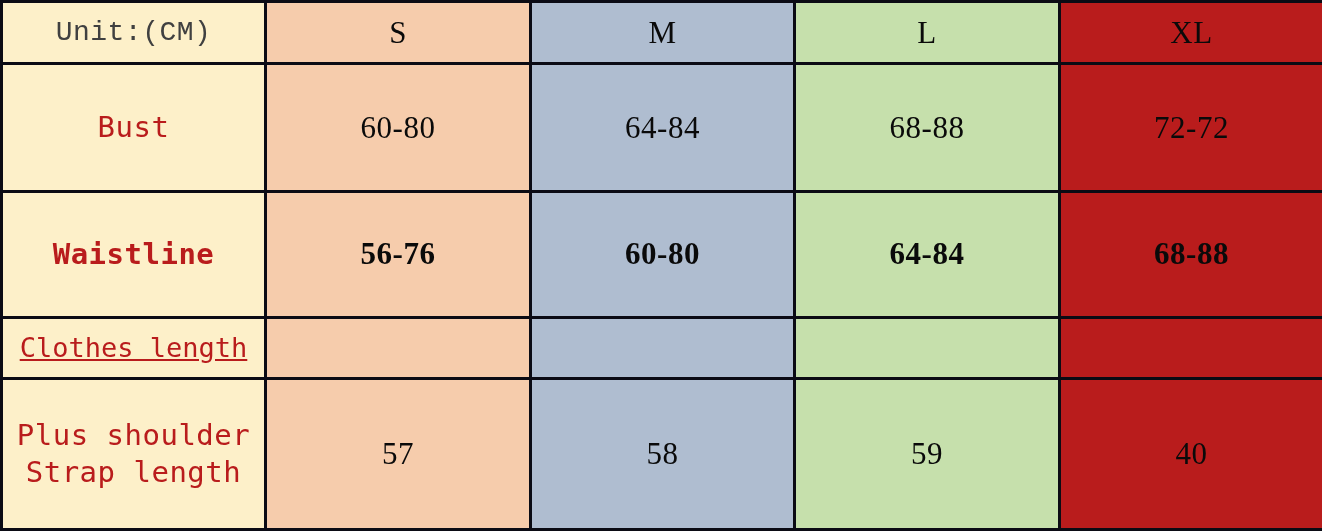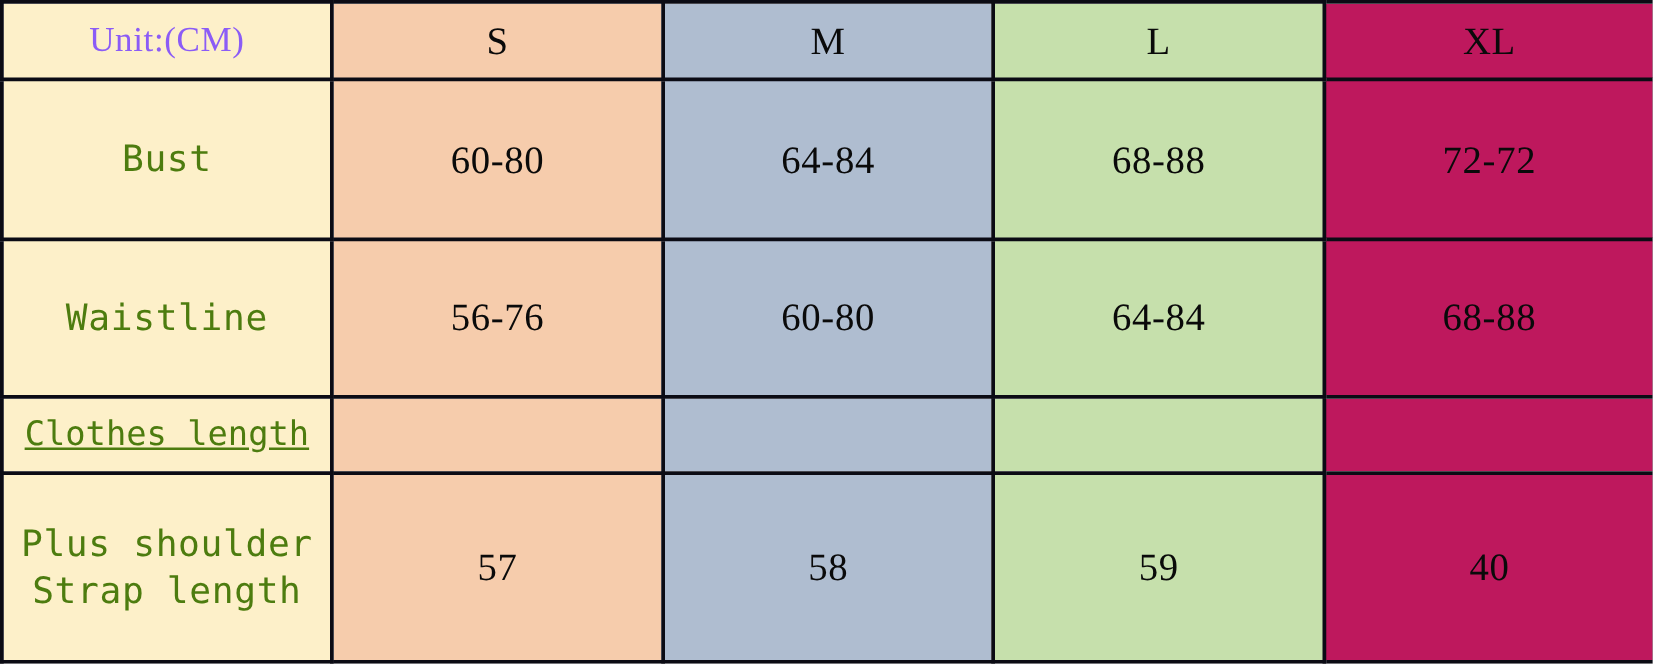--- a/index.html
+++ b/index.html
@@ -32,50 +32,50 @@
   
   .col-label { width: 264px; }
   .col-s     { width: 265px; }
   .col-m     { width: 264px; }
   .col-l     { width: 265px; }
   .col-xl    { width: 264px; }
 
   
   tr.row-header        { height: 53px;  }
   tr.row-bust          { height: 108px; }
-  tr.row-waistline     { height: 107px; }
+  tr.row-waistline     { height: 107px; font-weight: bold; }
   tr.row-clotheslength { height: 52px;  }
   tr.row-strapless     { height: 107px; }
   tr.row-plusshoulder  { height: 128px; }
 
   
   .c-label { background: #fdf0c9; }
   .c-s     { background: #f6ccac; }
   .c-m     { background: #afbdd0; }
   .c-l     { background: #c6e0ac; }
-  .c-xl    { background: #be185d; }
+  .c-xl    { background: #b91c1c; }
 
   
   .label-text {
     font-family: "DejaVu Sans Mono", "Liberation Mono", monospace;
     font-size: 29px;
-    color: #4d7c0f;
+    color: #b91c1c;
     letter-spacing: 0.5px;
     line-height: 1.28;
     white-space: pre-line;
   }
   .label-text.tight {
     font-size: 27px;
     letter-spacing: 0px;
     text-decoration: underline;
   }
   .unit-text {
-    font-family: Liberation Serif, serif;
+    font-family: Liberation Mono, monospace;
     font-size: 28px;
-    color: #8b5cf6;
+    color: #404040;
     letter-spacing: 0.5px;
   }
   .value-text {
     font-family: "Liberation Serif", "DejaVu Serif", serif;
     font-size: 31px;
     color: #0a0a0a;
     letter-spacing: 0.5px;
   }
 </style>
 </head>

